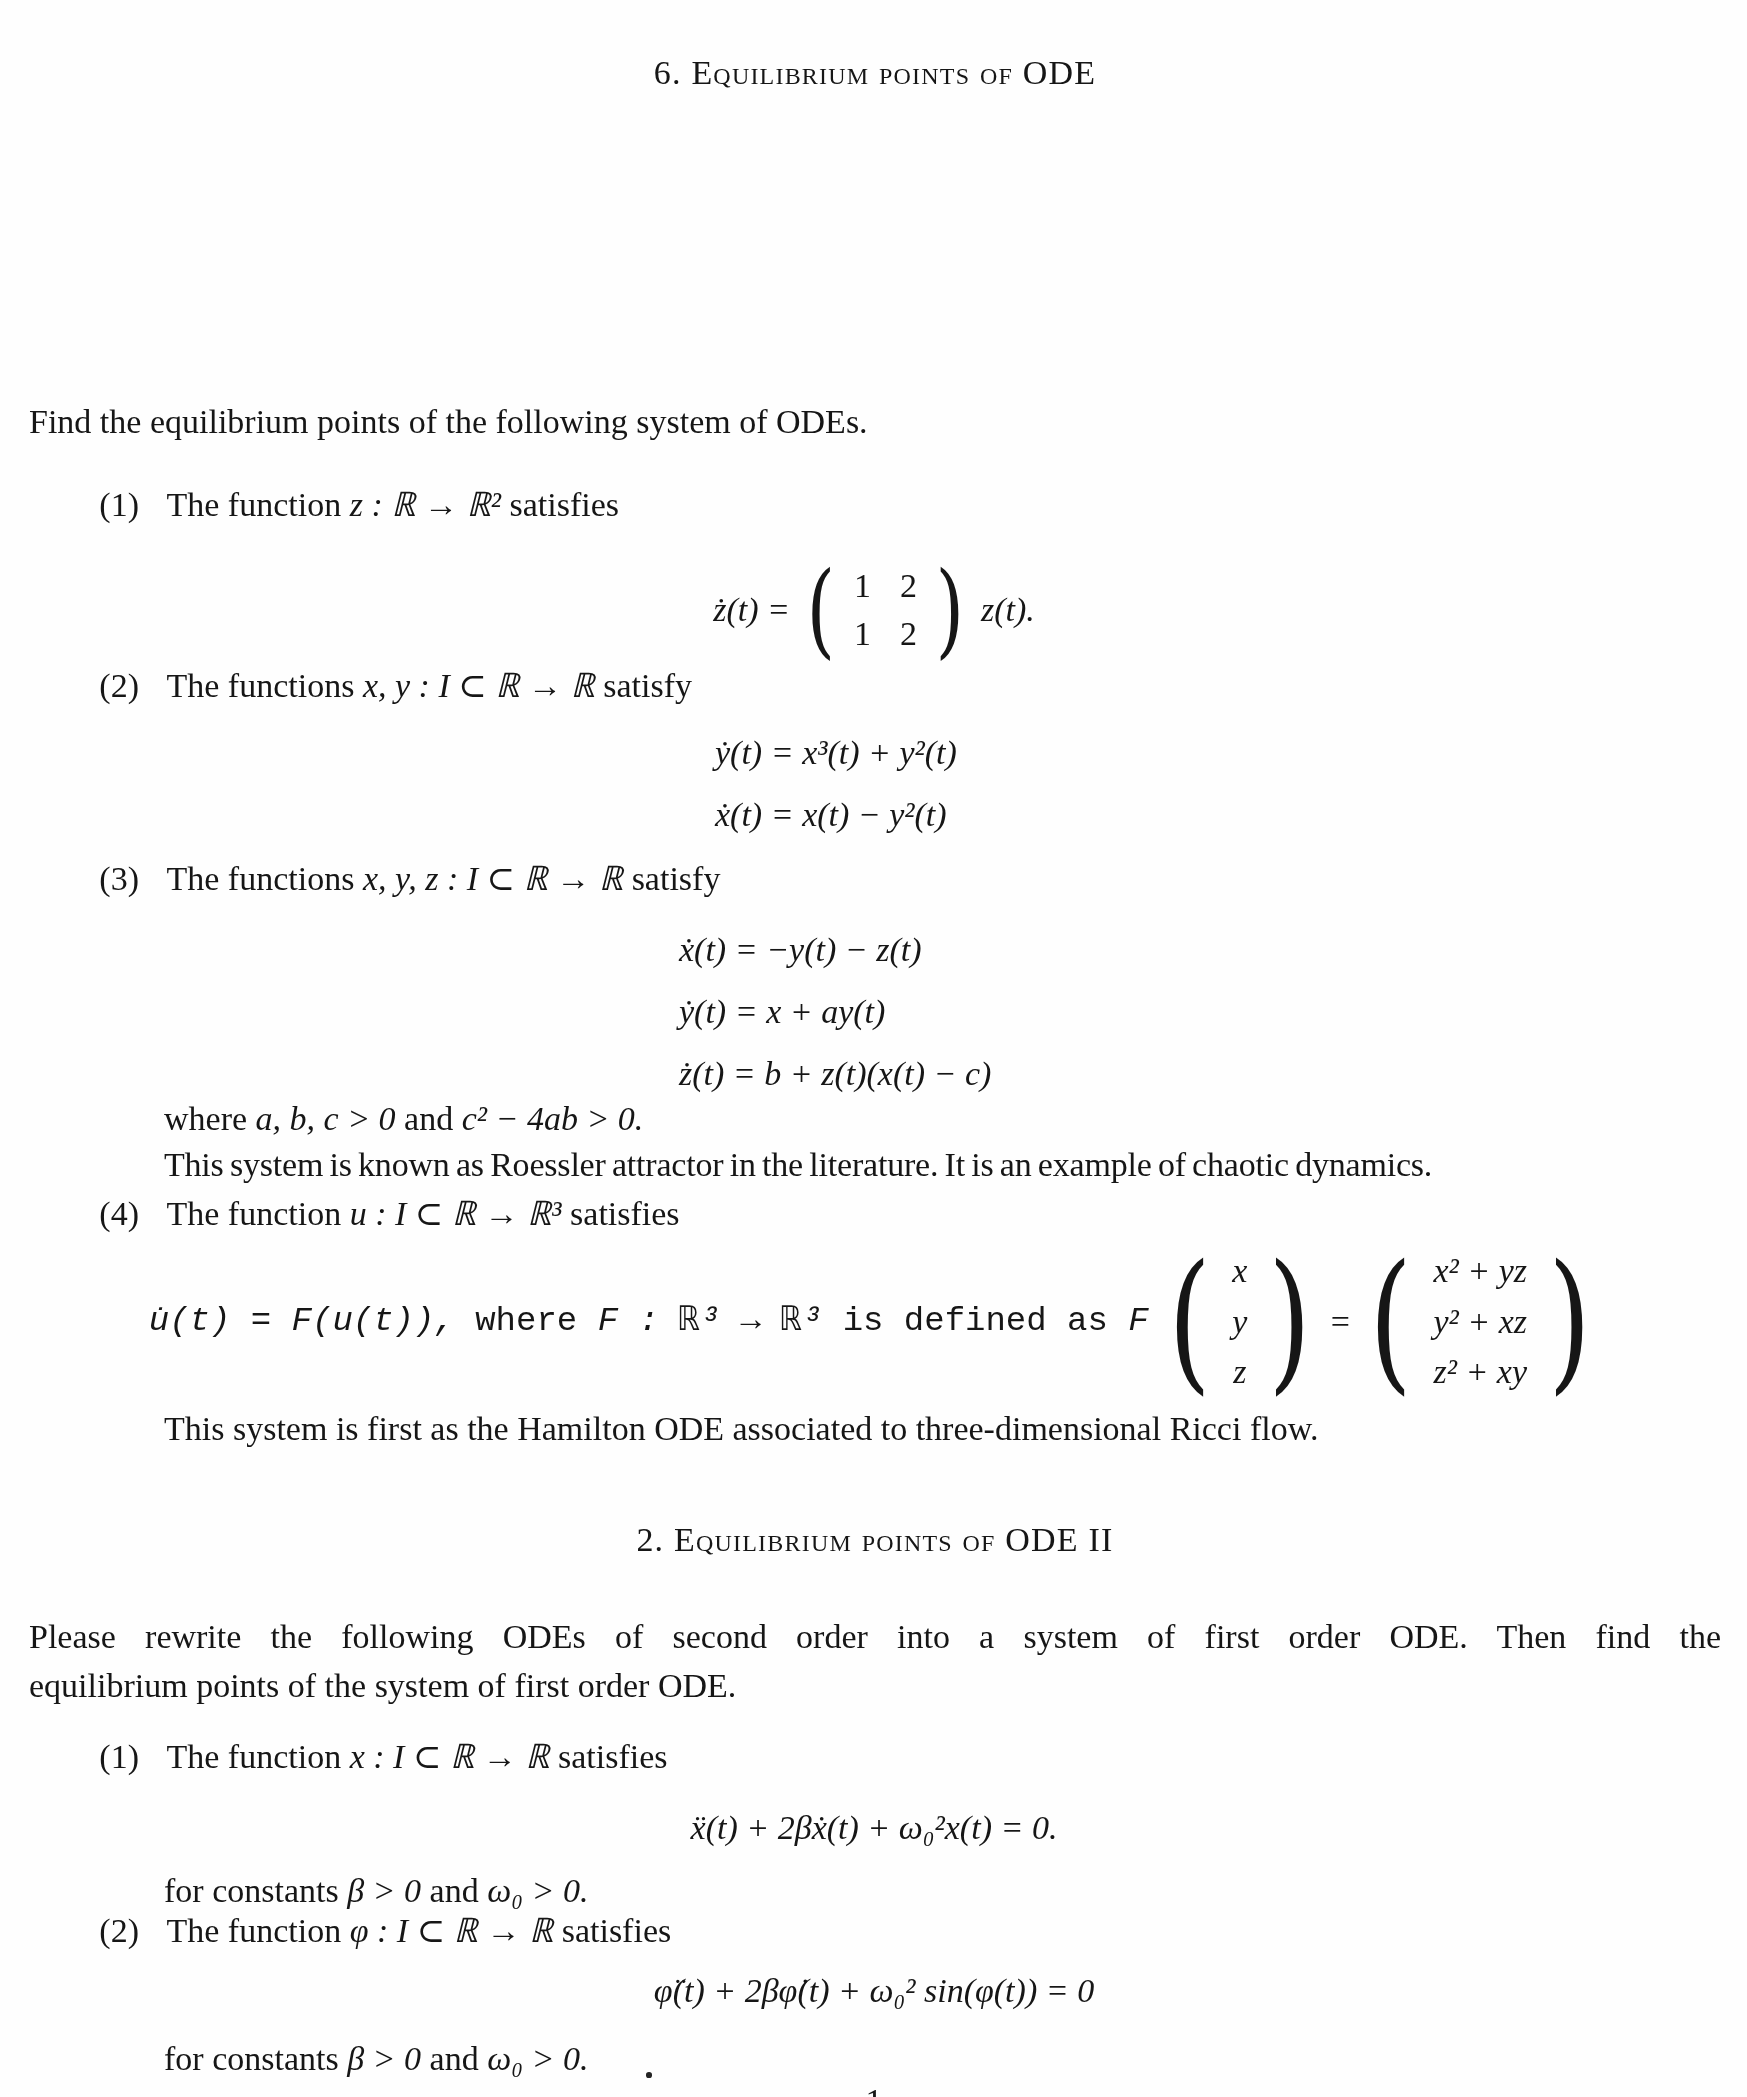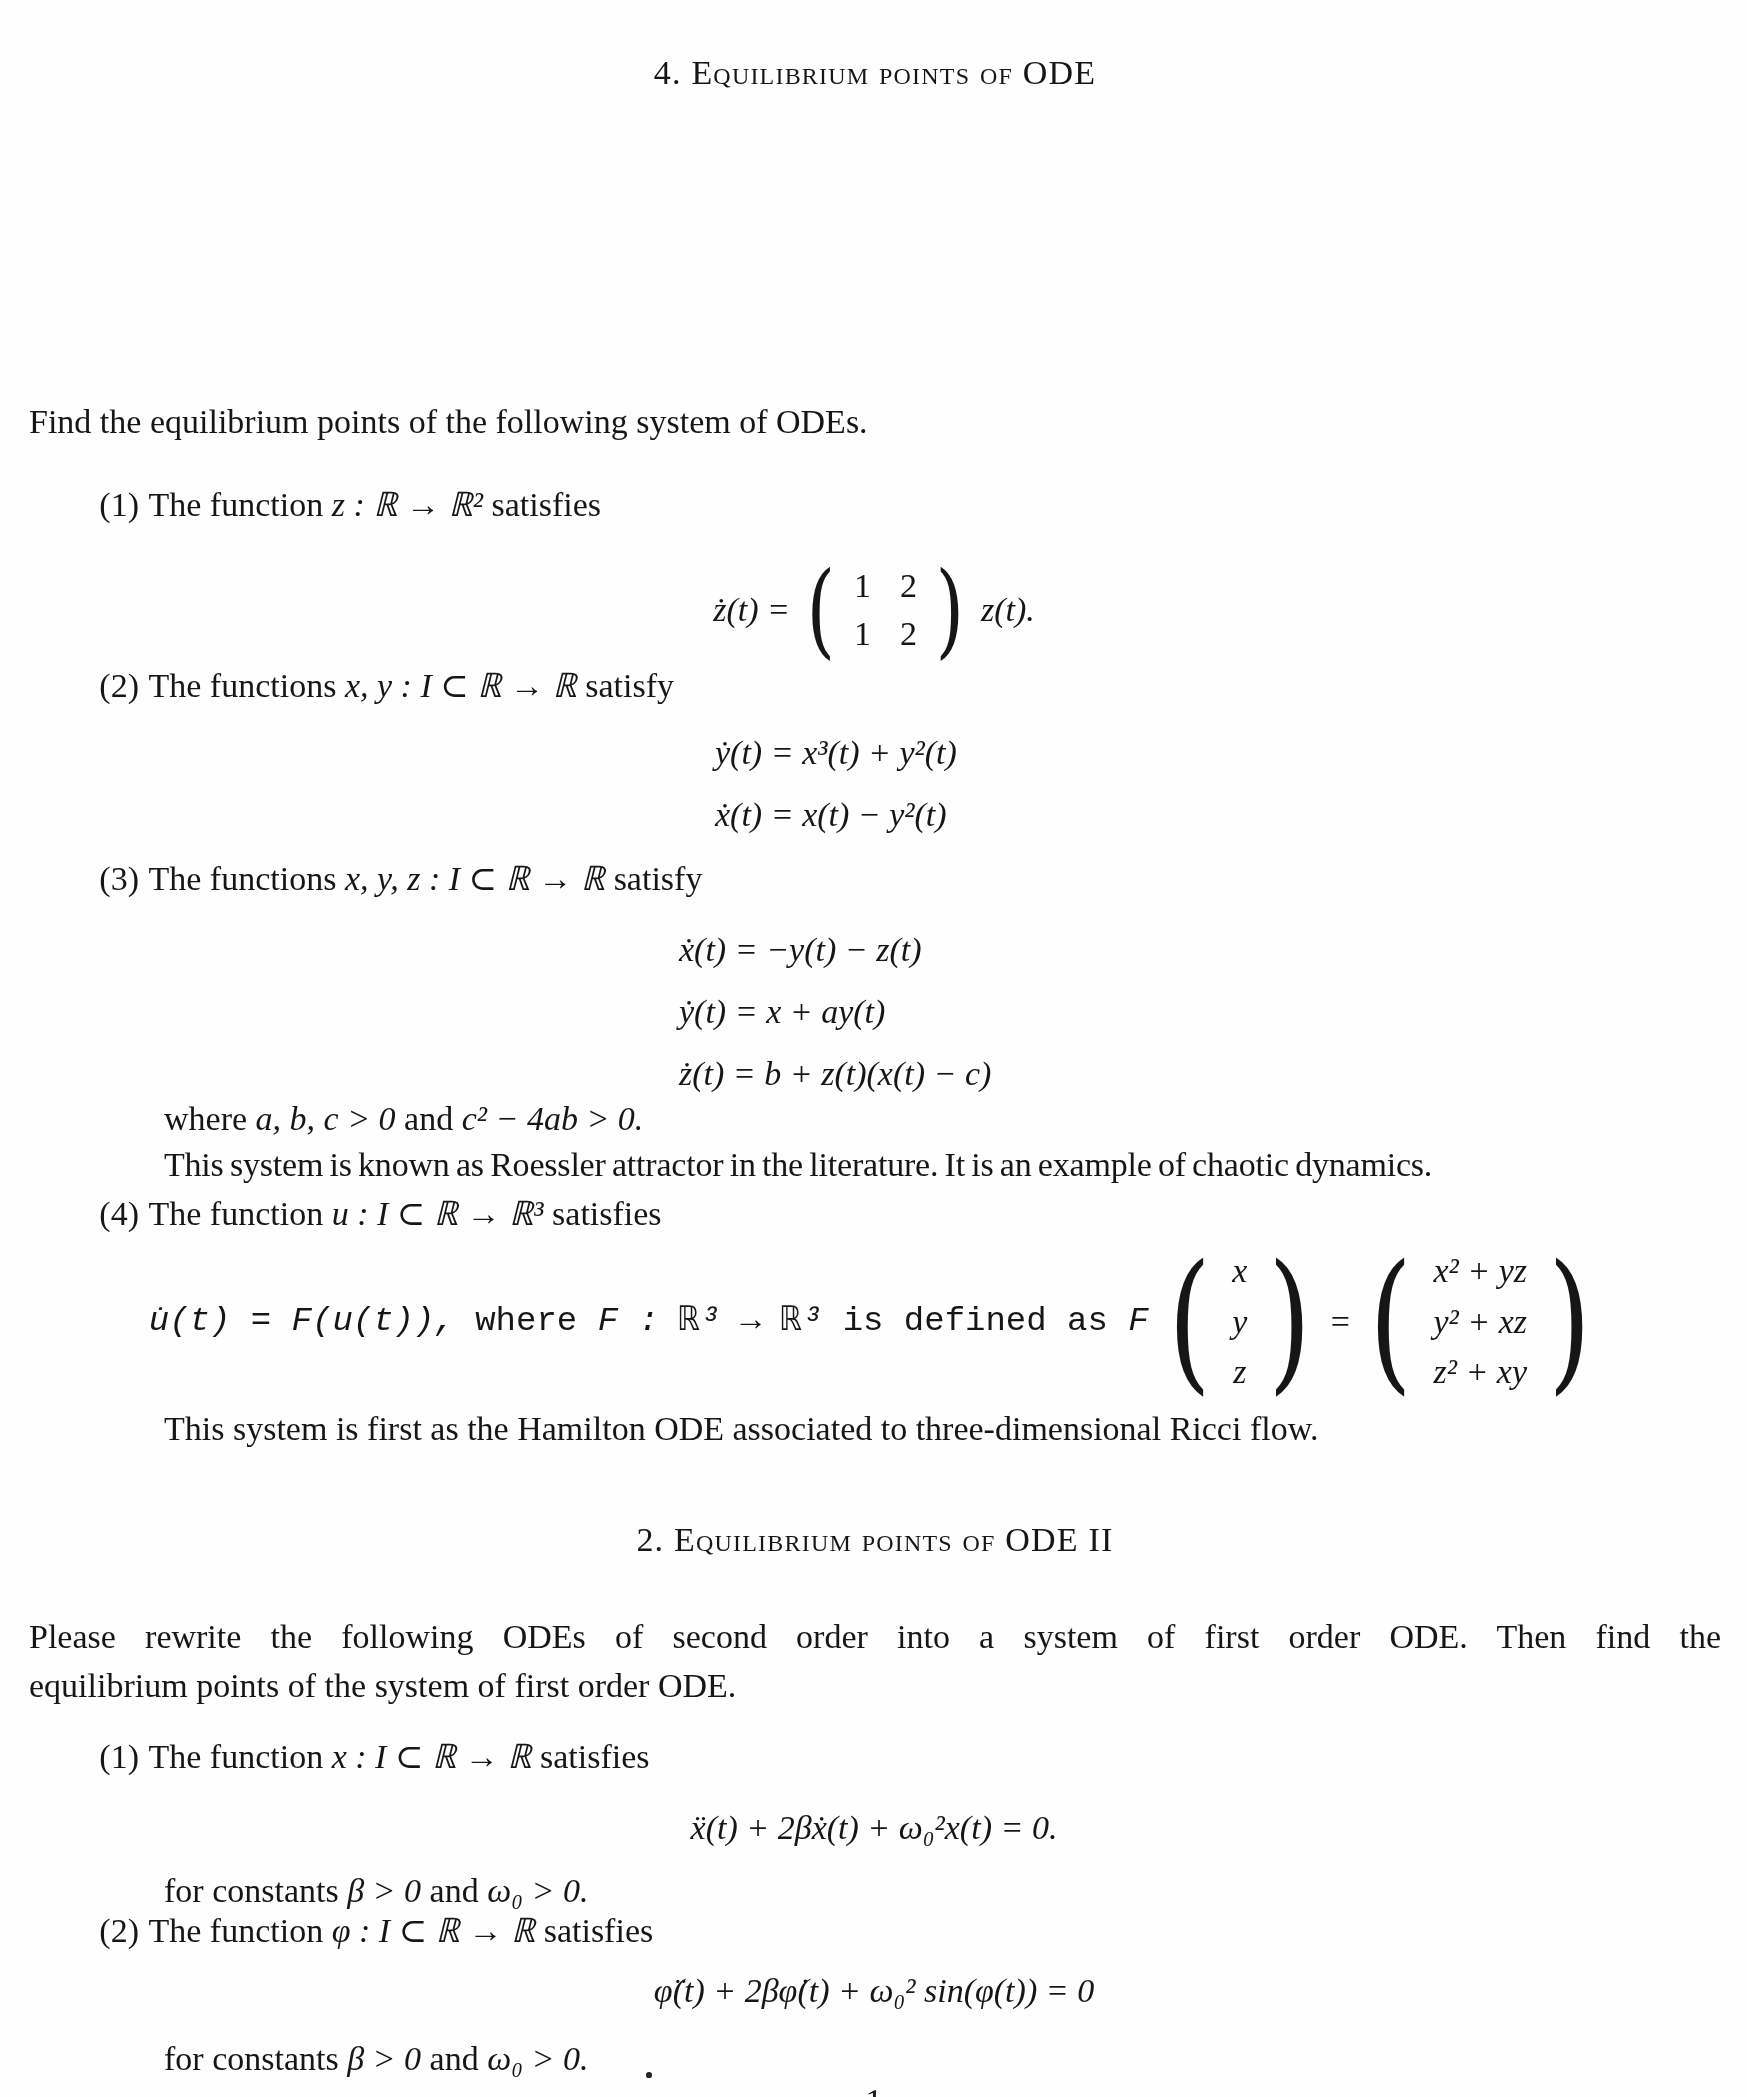--- a/index.html
+++ b/index.html
@@ -23,21 +23,21 @@
   .heading {
     font-variant: small-caps;
     letter-spacing: 1.2px;
     text-align: center;
   }
   .item .marker {
     display: inline-block;
     width: 110px;
     text-align: right;
   }
-  .item .itext { margin-left: 1px; }
+  .item .itext { margin-left: 19px; }
   .cont { left: 152px; margin-left: 12px; }
   .m { font-style: italic; }
   .fitline { word-spacing: -2px; letter-spacing: -0.2px; }
   .justify { text-align: justify; text-align-last: justify; white-space: normal; }
   .eq {
     position: absolute;
     left: 0; right: 0;
     display: flex;
     justify-content: center;
     align-items: center;
@@ -89,21 +89,21 @@
     width: 5.7px; height: 5.7px;
     border-radius: 50%;
     background: #242424;
   }
 </style>
 </head>
 <body>
 
 <div class="page">
 
-  <div class="line heading" style="top:50px">4. Equilibrium points of ODE</div>
+  <div class="line heading" style="top:50px">6. Equilibrium points of ODE</div>
 
   <div class="line" style="top:399px">Find the equilibrium points of the following system of ODEs.</div>
 
   <div class="line item" style="top:482px">
     <span class="marker">(1)</span>
     <span class="itext"><span>The function</span> <span class="m">z : ℝ → ℝ²</span> <span>satisfies</span></span>
   </div>
 
   <div class="eq" style="top:553px;height:113px">
     <span class="m">ż(t) =</span>

